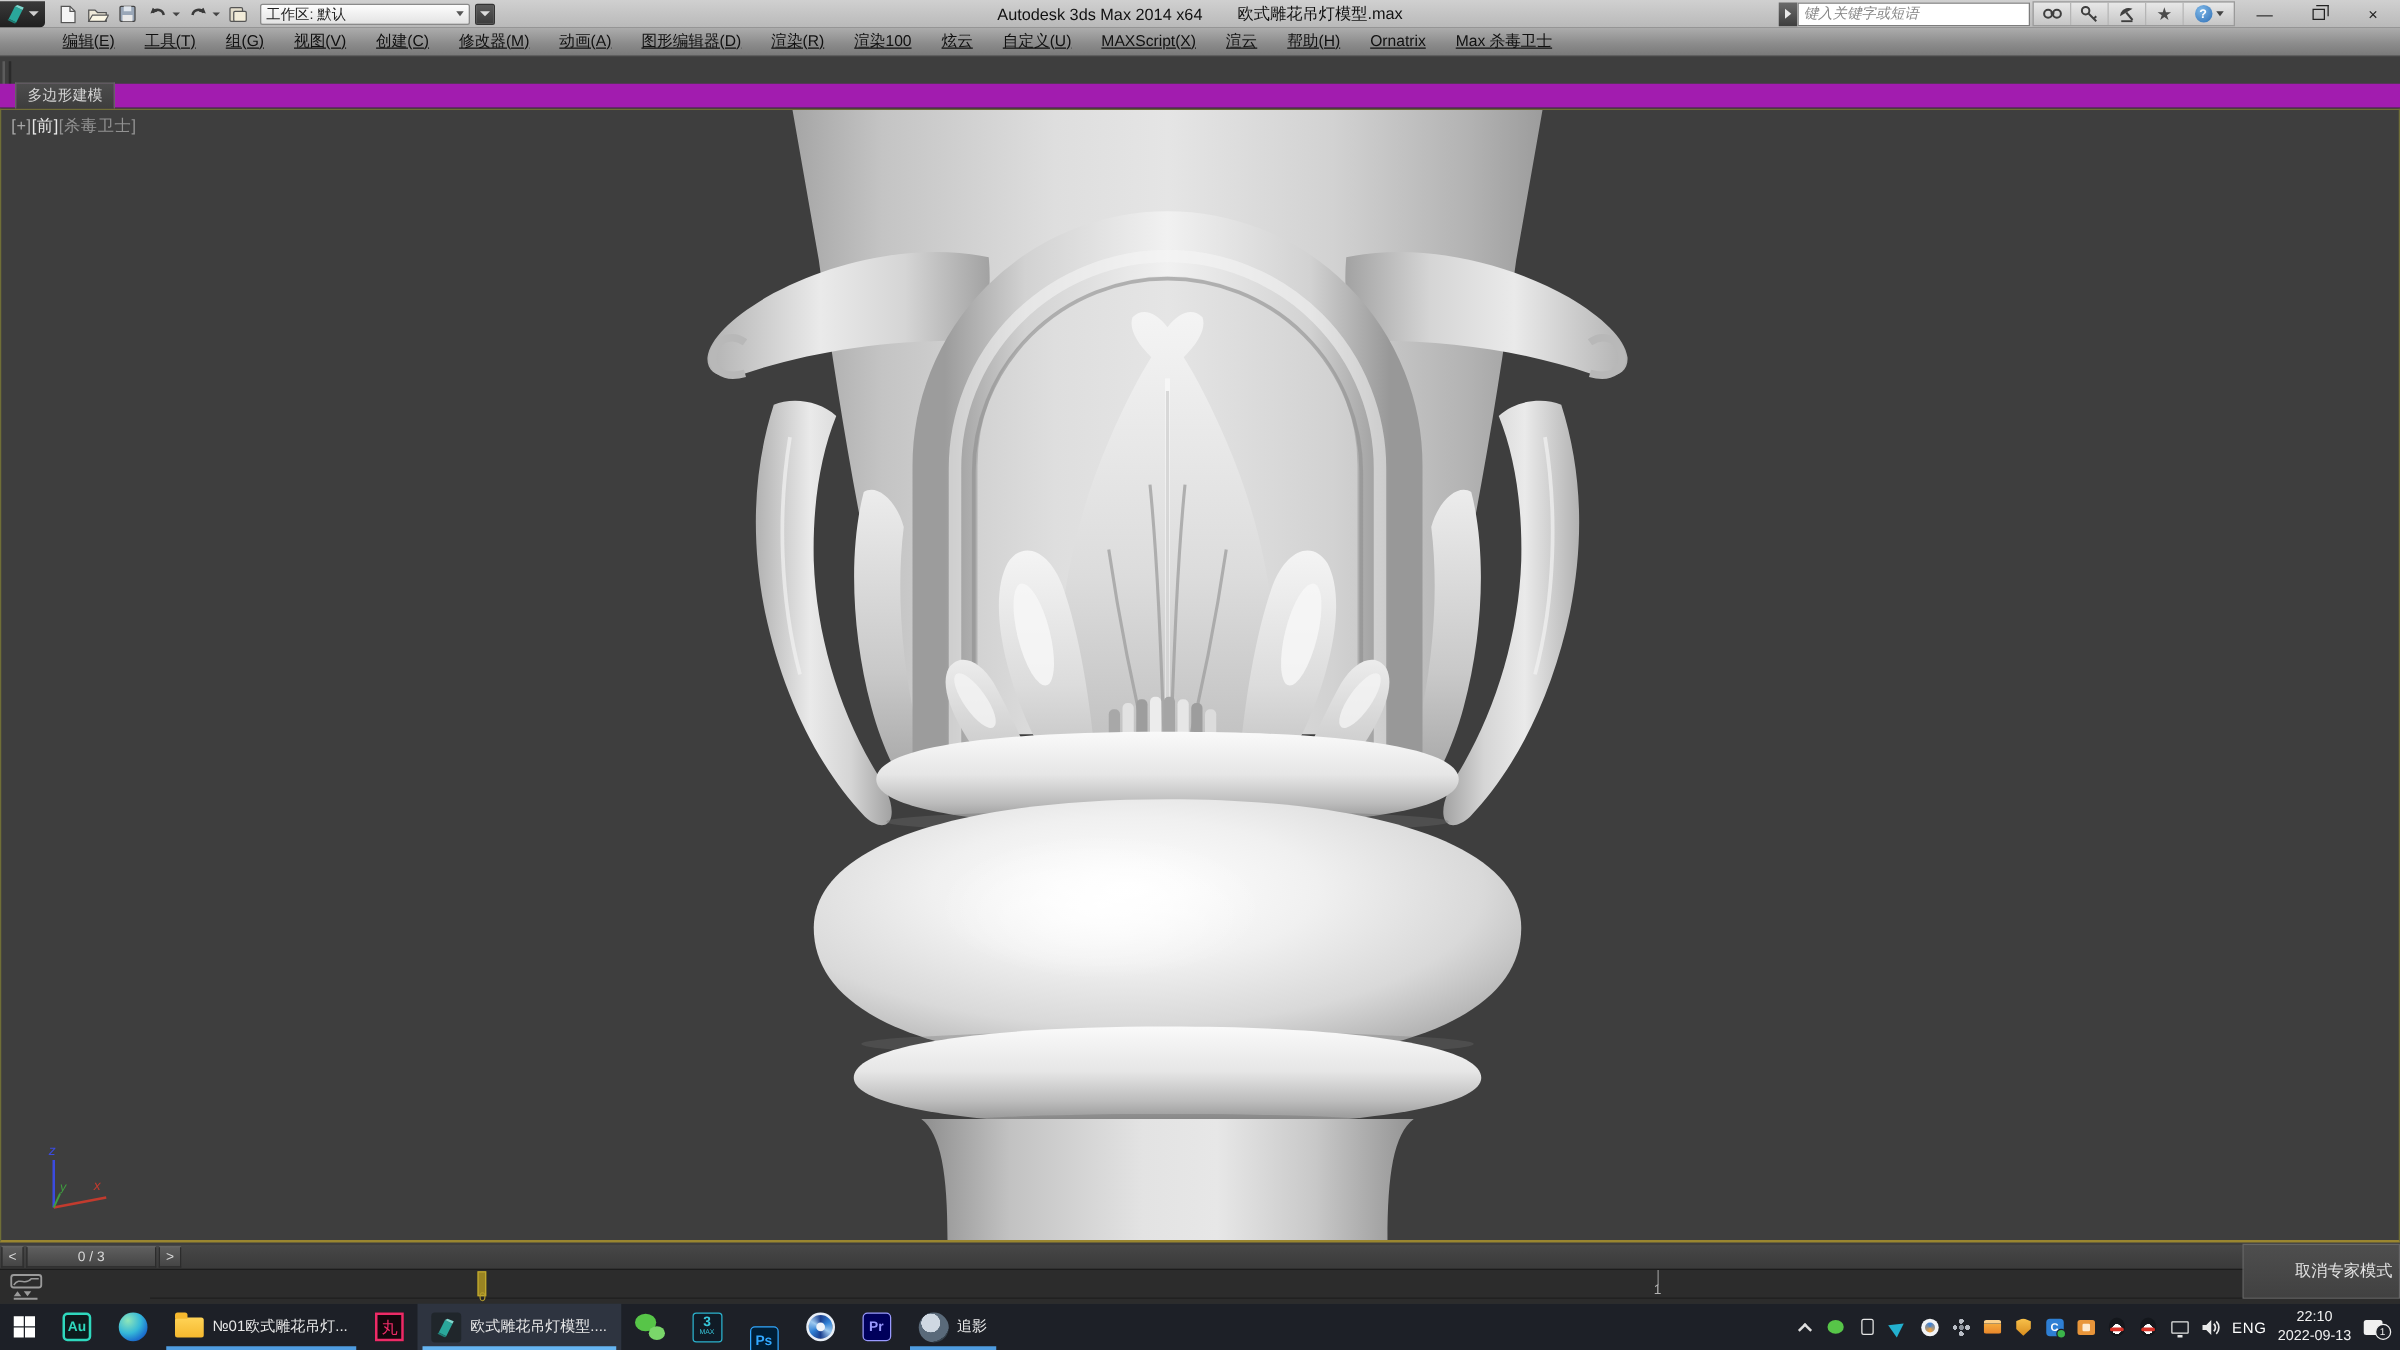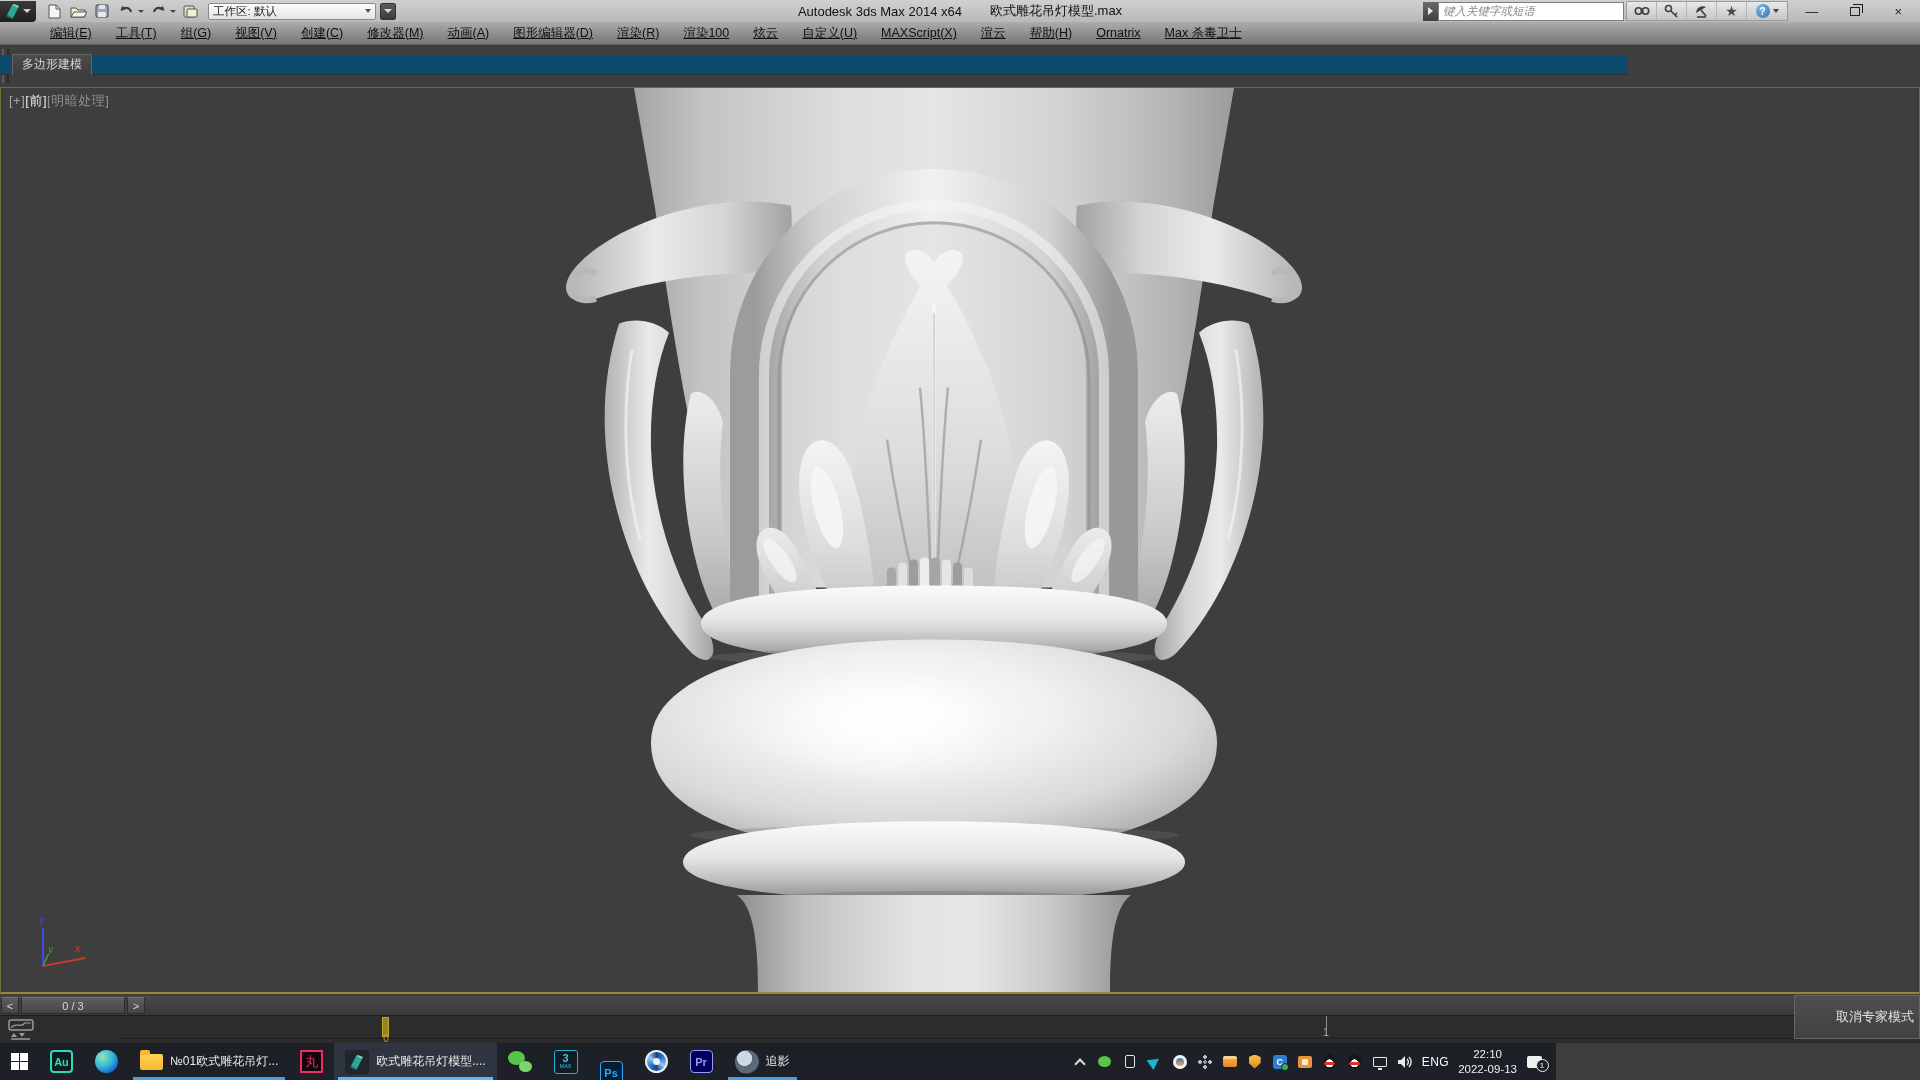--- a/index.html
+++ b/index.html
@@ -68,21 +68,21 @@
     border-left:2px solid #5c5c5c; border-right:2px solid #2a2a2a; }
   .rtab { padding:2px 18px 3px; font-size:12px; color:#9d9d9d; white-space:nowrap; }
   .rtab.active { background:linear-gradient(#6f6f6f,#535353); color:#f2f2f2; border-radius:3px 3px 0 0; }
   .rib-pill { margin-left:14px; margin-bottom:4px; width:30px; height:13px; border-radius:7px;
     background:linear-gradient(#606060,#424242); border:1px solid #737373;
     display:flex; align-items:center; justify-content:center; }
   .rib-pill div { width:0; height:0; border-left:4px solid transparent; border-right:4px solid transparent;
     border-top:5px solid #e5e5e5; }
   .rib-caret { width:0; height:0; border-left:3px solid transparent; border-right:3px solid transparent;
     border-top:4px solid #bbb; margin:0 0 8px 4px; }
-  .panelrow { position:absolute; left:0; top:55px; width:1628px; height:20px; background:#0c4a6e;
+  .panelrow { position:absolute; left:0; top:67px; width:1920px; height:20px; background:#a21caf;
     display:flex; align-items:center; padding-left:12px; border-bottom:1px solid #2e2e2e; }
   .panel-tab { padding:1px 9px 2px; font-size:12px; color:#d4d4d4; background:linear-gradient(#4c4c4c,#3d3d3d);
     border:1px solid #646464; border-bottom:none; }
 
   
   .viewport { position:absolute; left:0; top:87px; width:1920px; height:907px; background:#3e3e3e;
     border:1px solid #6f6e37; border-bottom:2px solid #9a8630; overflow:hidden; }
   .vp-label { position:absolute; left:8px; top:4px; font-size:13px; letter-spacing:.5px; z-index:4; }
   .vp-plus { color:#a8a8a8; } .vp-view { color:#e8e8e8; } .vp-shade { color:#929292; }
   .model-svg { position:absolute; left:0; top:0; width:100%; height:100%; }
@@ -105,21 +105,21 @@
   .tick { position:absolute; top:0; width:1px; height:12px; background:#8f8f8f; }
   .tick-label { position:absolute; top:10px; transform:translateX(-50%); font-size:11px; color:#b2b2b2; }
   .marker { position:absolute; top:1px; width:7px; height:20px; background:#9a8422;
     border:1px solid #bfa72e; }
   .marker-label { position:absolute; top:17px; transform:translateX(-50%); font-size:10px; color:#b59d2a; }
   .expert-btn { position:absolute; right:0; top:995px; width:126px; height:44px; z-index:6;
     background:linear-gradient(#4e4e4e,#414141); border:1px solid #666; color:#e2e2e2;
     font-size:13px; display:flex; align-items:center; justify-content:center;padding-left:36px; }
 
   
-  .taskbar { position:absolute; left:0; top:1043px; width:1556px; height:37px; background:#1d2027;
+  .taskbar { position:absolute; left:0; top:1043px; width:1920px; height:37px; background:#1d2027;
     display:flex; align-items:stretch; color:#e8e8e8; }
   .tb-left { display:flex; align-items:stretch; }
   .tb-item { display:flex; align-items:center; justify-content:center; padding:0 11px; position:relative; }
   .tb-task { gap:7px; font-size:12px; white-space:nowrap; }
   .tb-task .ul { position:absolute; left:4px; right:4px; bottom:0; height:3px; background:#4f9ce0; }
   .tb-task.active { background:#2e3440; }
   .tb-task.active .ul { background:#66b5f2; }
   .win-logo { width:17px; height:17px; display:grid; grid-template-columns:8px 8px; grid-template-rows:8px 8px; gap:1px; }
   .win-logo div { background:#fff; }
   .badge-au { width:23px; height:23px; border-radius:4px; background:#0d1b1c; border:2px solid #2fd9be;
@@ -327,21 +327,21 @@
       <span class="menu-item">Max 杀毒卫士</span>
     </div>
 
   <div class="grip"></div>
   <div class="panelrow">
     <span class="panel-tab">多边形建模</span>
   </div>
 
   <div class="viewport">
     <div class="vp-label">
-      <span class="vp-plus">[+]</span><span class="vp-view">[前]</span><span class="vp-shade">[明暗处理]</span>
+      <span class="vp-plus">[+]</span><span class="vp-view">[前]</span><span class="vp-shade">[杀毒卫士]</span>
     </div>
 
     <svg class="model-svg" viewBox="0 0 1918 905" preserveAspectRatio="none">
       <defs>
         <linearGradient id="gShaft" x1="0" y1="0" x2="1" y2="0">
           <stop offset="0" stop-color="#a5a5a5"></stop>
             <stop offset=".12" stop-color="#c4c4c4"></stop>
           <stop offset=".35" stop-color="#dedede"></stop>
             <stop offset=".5" stop-color="#e5e5e5"></stop>
           <stop offset=".72" stop-color="#d2d2d2"></stop>

